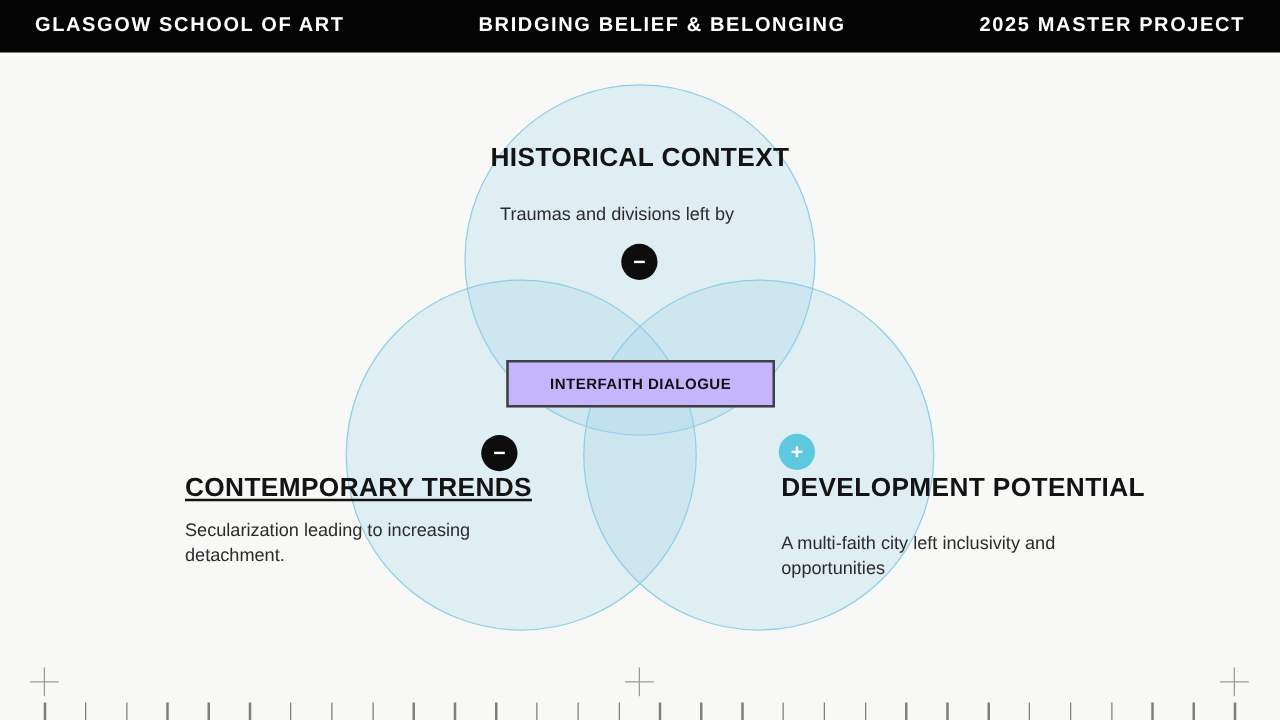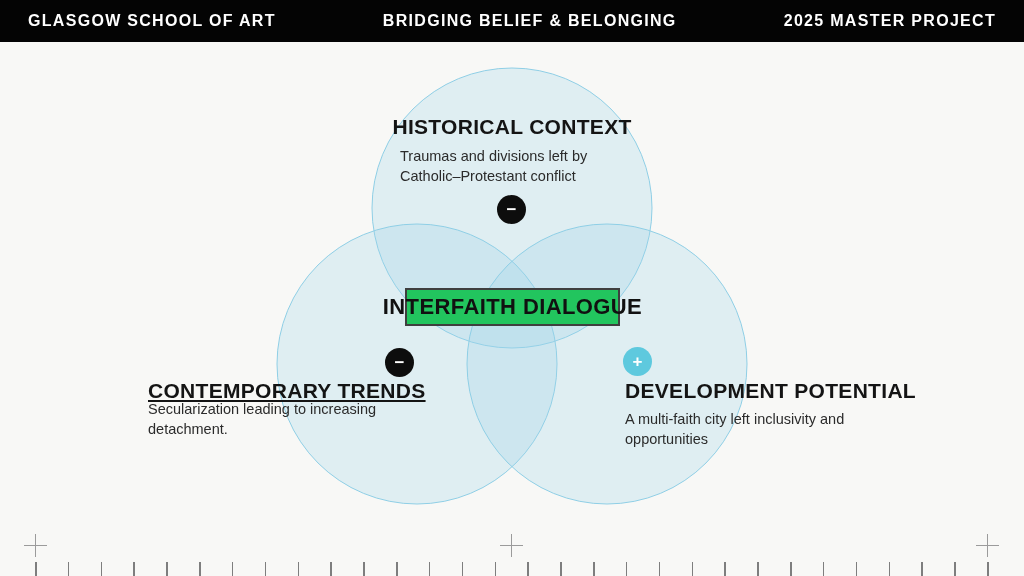--- a/index.html
+++ b/index.html
@@ -21,21 +21,21 @@
   .venn-svg { position:absolute; left:0; top:0; z-index:0; }
   .venn-circle { fill:rgba(158,211,232,0.28); stroke:#8fcfe6; stroke-width:1; }
 
   
   .node-title {
     position:absolute; font-size:21px; font-weight:700; letter-spacing:0.3px;
     color:#141414; z-index:2; white-space:nowrap;
   }
   .node-body {
     position:absolute; font-size:14.5px; line-height:19.5px; color:#2b2b2b;
-    z-index:2; white-space:nowrap;
+    z-index:2; white-space:nowrap;margin-top:16px;
   }
   .node-body span { display:block; }
 
   #historical-title { left:512px; top:115px; transform:translateX(-50%); }
   #historical-body  { left:400px; top:147px; }
   #contemporary-title { left:148px; top:379px;text-decoration:underline; }
   #contemporary-body  { left:148px; top:400px; }
   #development-title { left:625px; top:379px; }
   #development-body  { left:625px; top:410px; }
 
@@ -47,23 +47,23 @@
   }
   .badge-neg { background:#0d0d0d; }
   .badge-pos { background:#5ec9de; }
   #badge-historical   { left:497px; top:195px; }
   #badge-contemporary { left:385px; top:348px; }
   #badge-development  { left:623px; top:347px; }
 
   
   .center-box {
     position:absolute; left:405px; top:288px; width:215px; height:38px;
-    background:#22c55e; border:2px solid #3f3f3f;
+    background:#c4b5fd; border:2px solid #3f3f3f;
     display:flex; align-items:center; justify-content:center;
-    font-size:22px; font-weight:700; letter-spacing:0.4px; color:#111;
+    font-size:12px; font-weight:700; letter-spacing:0.4px; color:#111;
     z-index:3; white-space:nowrap;
   }
 
   
   .crosshair { position:absolute; width:23px; height:23px; z-index:1; }
   .crosshair::before {
     content:""; position:absolute; left:0; right:0; top:50%; height:1.5px;
     margin-top:-0.75px; background:#9b9b9b;
   }
   .crosshair::after {
@@ -89,21 +89,20 @@
 
 <svg class="venn-svg" width="1024" height="576" viewBox="0 0 1024 576">
   <circle class="venn-circle" cx="512" cy="208" r="140"></circle>
   <circle class="venn-circle" cx="417" cy="364" r="140"></circle>
   <circle class="venn-circle" cx="607" cy="364" r="140"></circle>
 </svg>
 
 <div class="node-title" id="historical-title">HISTORICAL CONTEXT</div>
 <div class="node-body" id="historical-body">
   <span>Traumas and divisions left by</span>
-  <span>Catholic–Protestant conflict</span>
 </div>
 <div class="badge badge-neg" id="badge-historical">−</div>
 
 <div class="badge badge-neg" id="badge-contemporary">−</div>
 <div class="node-title" id="contemporary-title">CONTEMPORARY TRENDS</div>
 <div class="node-body" id="contemporary-body">
   <span>Secularization leading to increasing</span>
   <span>detachment.</span>
 </div>
 

